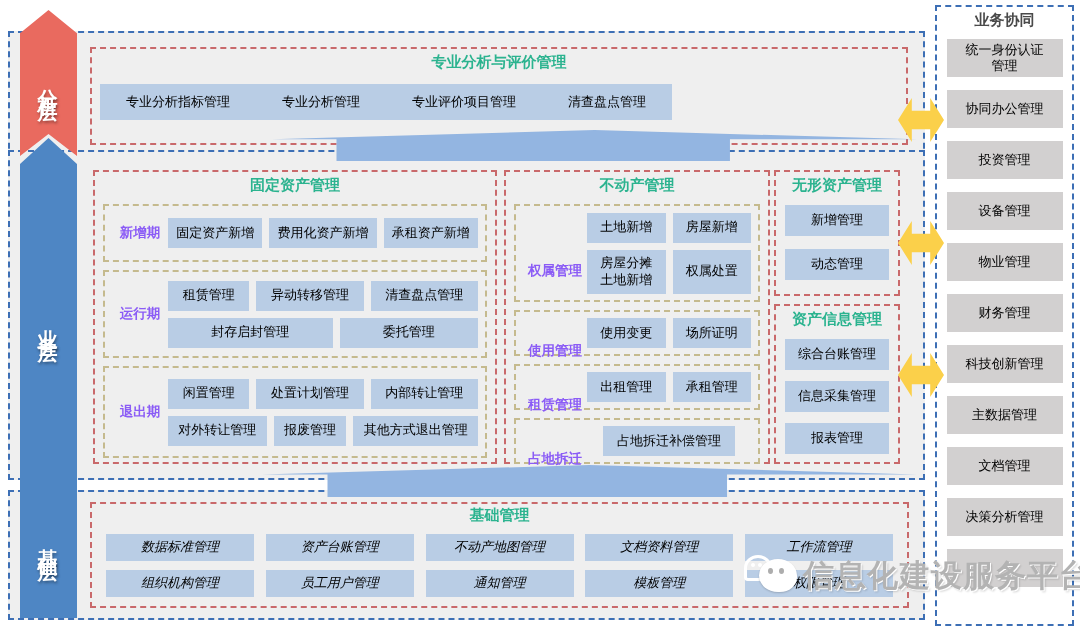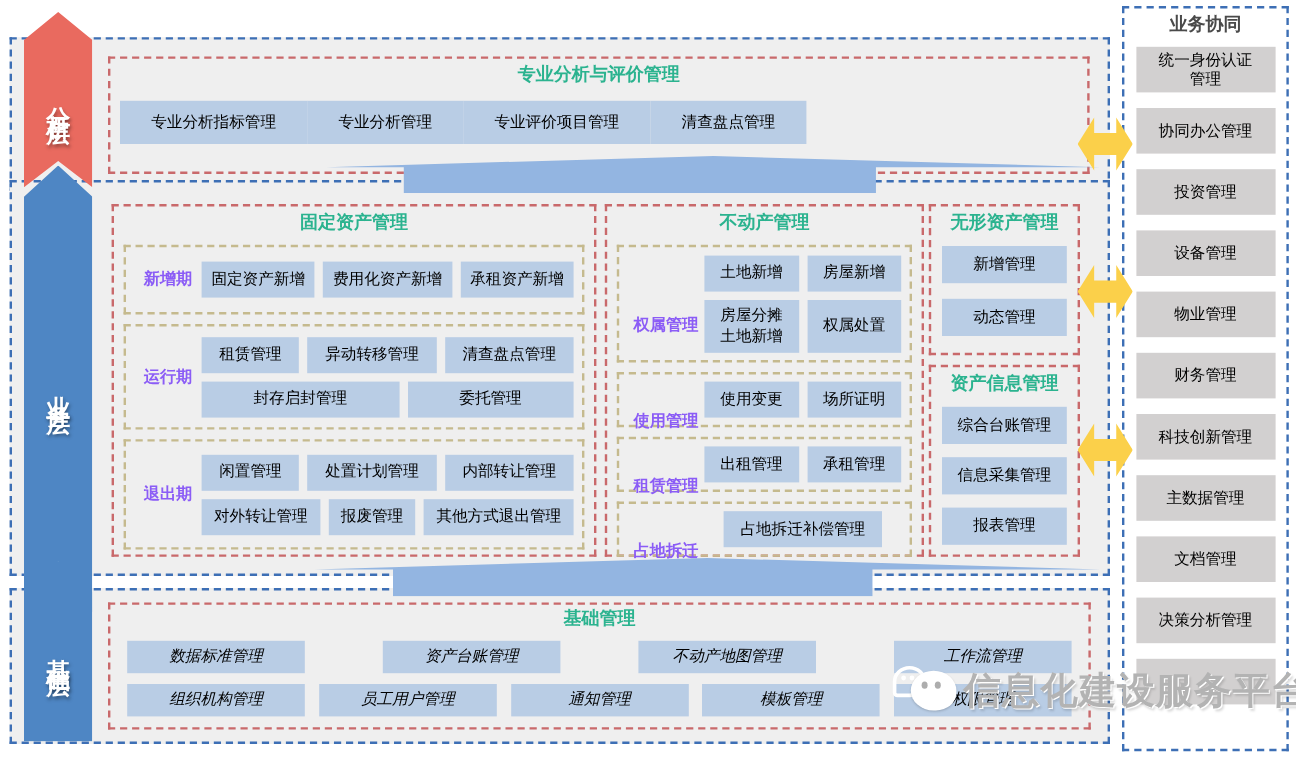--- a/index.html
+++ b/index.html
@@ -227,20 +227,21 @@
     </div>
   </div>
 
   <div class="panel" id="p-foundation">
     <div class="section" style="left:80px;top:10px;width:819px;height:106px;">
       <div class="sec-title" style="margin-top:2px;">基础管理</div>
       <div class="f-line">
           <div class="box">数据标准管理</div>
           <div class="box">资产台账管理</div>
           <div class="box">不动产地图管理</div>
+          <div class="box">文档资料管理</div>
           <div class="box">工作流管理</div>
         </div>
       <div class="f-line">
           <div class="box">组织机构管理</div>
           <div class="box">员工用户管理</div>
           <div class="box">通知管理</div>
           <div class="box">模板管理</div>
           <div class="box">权限管理</div>
         </div>
     </div>

